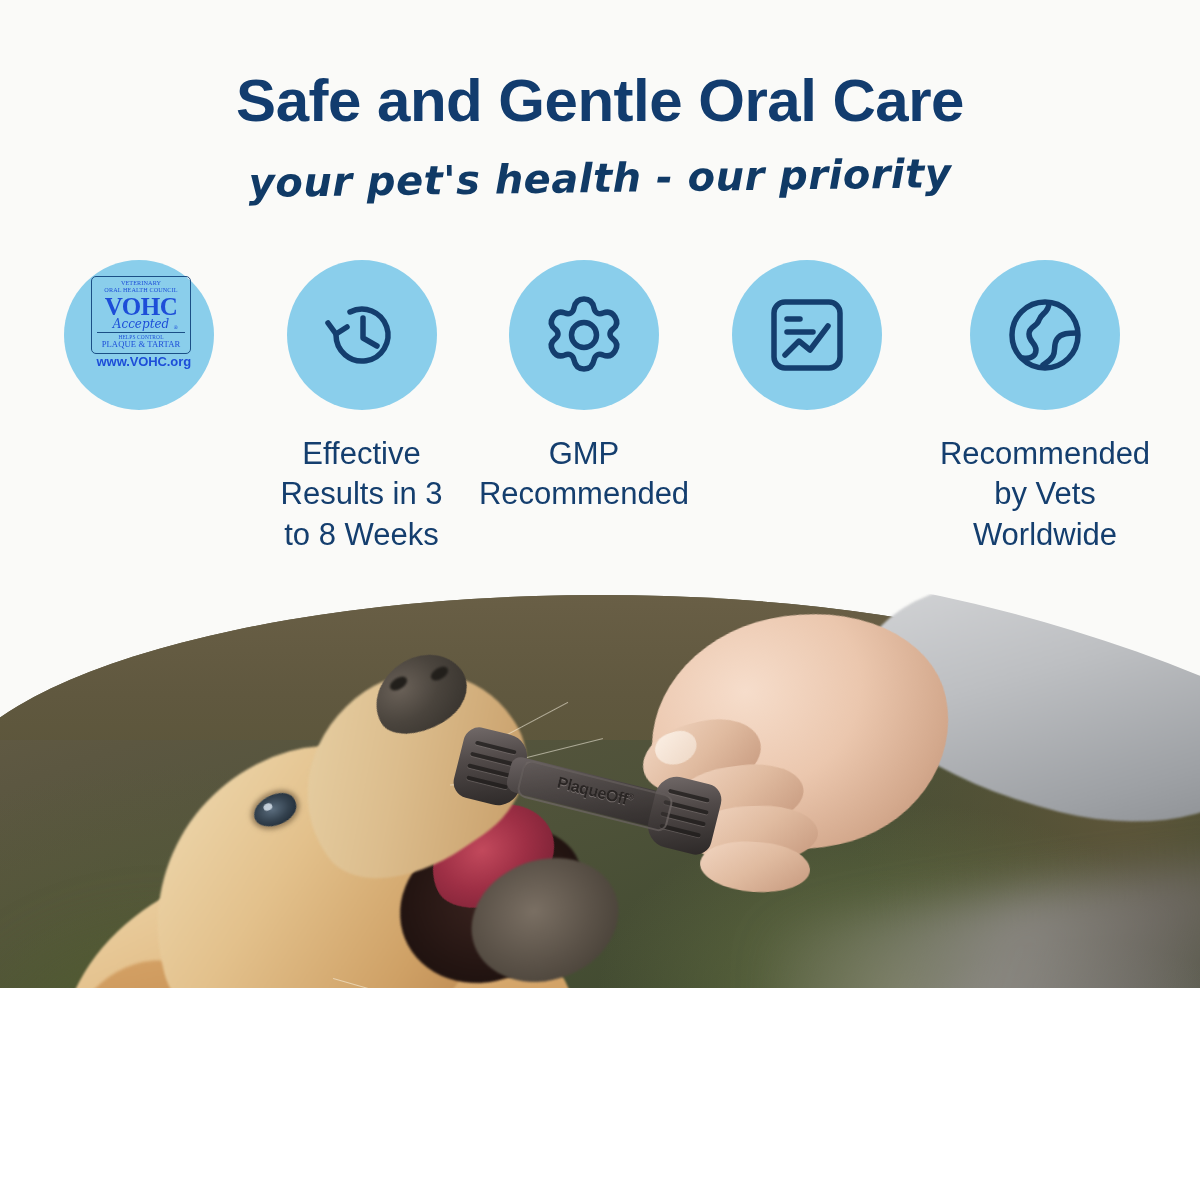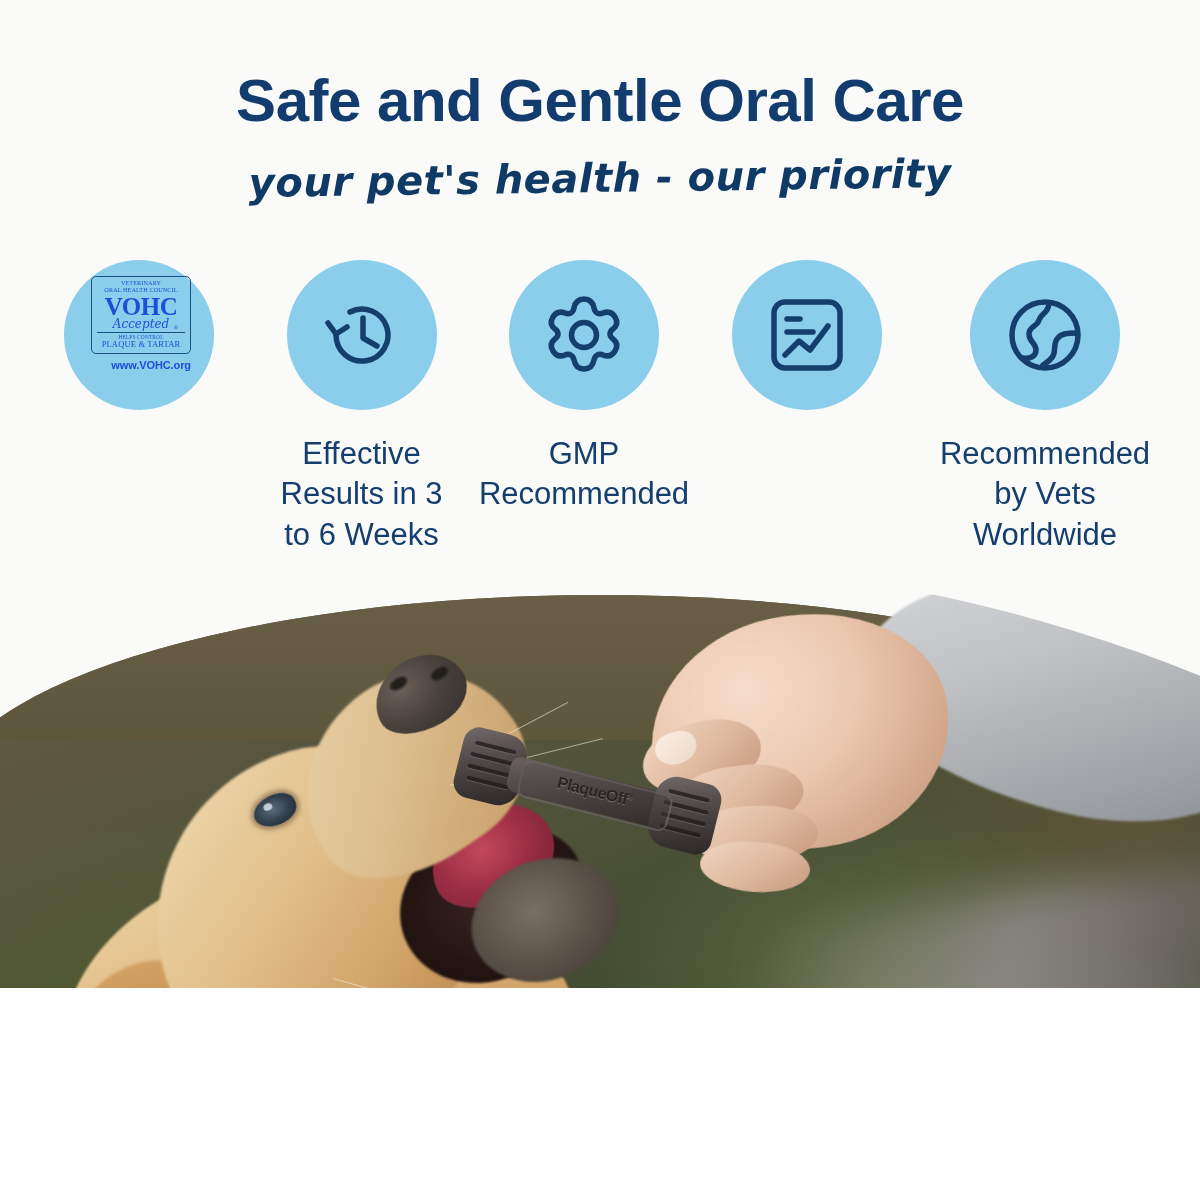--- a/index.html
+++ b/index.html
@@ -136,23 +136,22 @@
   .vohc-rule {
     width: 88px;
     height: 1px;
     background: #1B4F86;
     margin: 2px 0 1.5px;
   }
   .vohc-sub1 { font-size: 5.4px; letter-spacing: 0.15px; }
   .vohc-sub2 { font-size: 8.6px; letter-spacing: 0.1px; line-height: 1.1; }
   .vohc-url {
     font-family: "Liberation Sans", sans-serif;
-    font-size: 11px;
+    font-size: 13px;
     font-weight: bold;
-    margin-top: 5px;
     letter-spacing: -0.1px;
   }
 
   
   .photo {
     position: absolute;
     left: 0;
     top: 560px;
     width: 1200px;
     height: 608px;
@@ -456,21 +455,21 @@
     <div class="feature">
       <div class="circle">
         <svg width="88" height="88" viewBox="0 0 88 88">
           <path d="M18 44 A26 26 0 1 0 32 21" fill="none" stroke="#143E6E" stroke-width="5.5" stroke-linecap="round"></path>
           <path d="M10 32 L18 43 L29 36" fill="none" stroke="#143E6E" stroke-width="5.5" stroke-linecap="round" stroke-linejoin="round"></path>
           <path d="M45 27 L45 47 L59 55" fill="none" stroke="#143E6E" stroke-width="5.5" stroke-linecap="round" stroke-linejoin="round"></path>
         </svg>
       </div>
       <div class="feature-label">Effective
 Results in 3
-to 6 Weeks</div>
+to 8 Weeks</div>
     </div>
 
     <div class="feature">
       <div class="circle">
         <svg width="86" height="86" viewBox="0 0 86 86">
           <path d="M43 7
                    c6 0 9 4 10 9 c1 5 5 7 9 5 c5 -2 9 -1 12 4
                    c3 5 2 9 -2 12 c-4 3 -4 7 0 10 c4 3 5 7 2 12
                    c-3 5 -7 6 -12 4 c-4 -2 -8 0 -9 5 c-1 5 -4 9 -10 9
                    c-6 0 -9 -4 -10 -9 c-1 -5 -5 -7 -9 -5 c-5 2 -9 1 -12 -4

